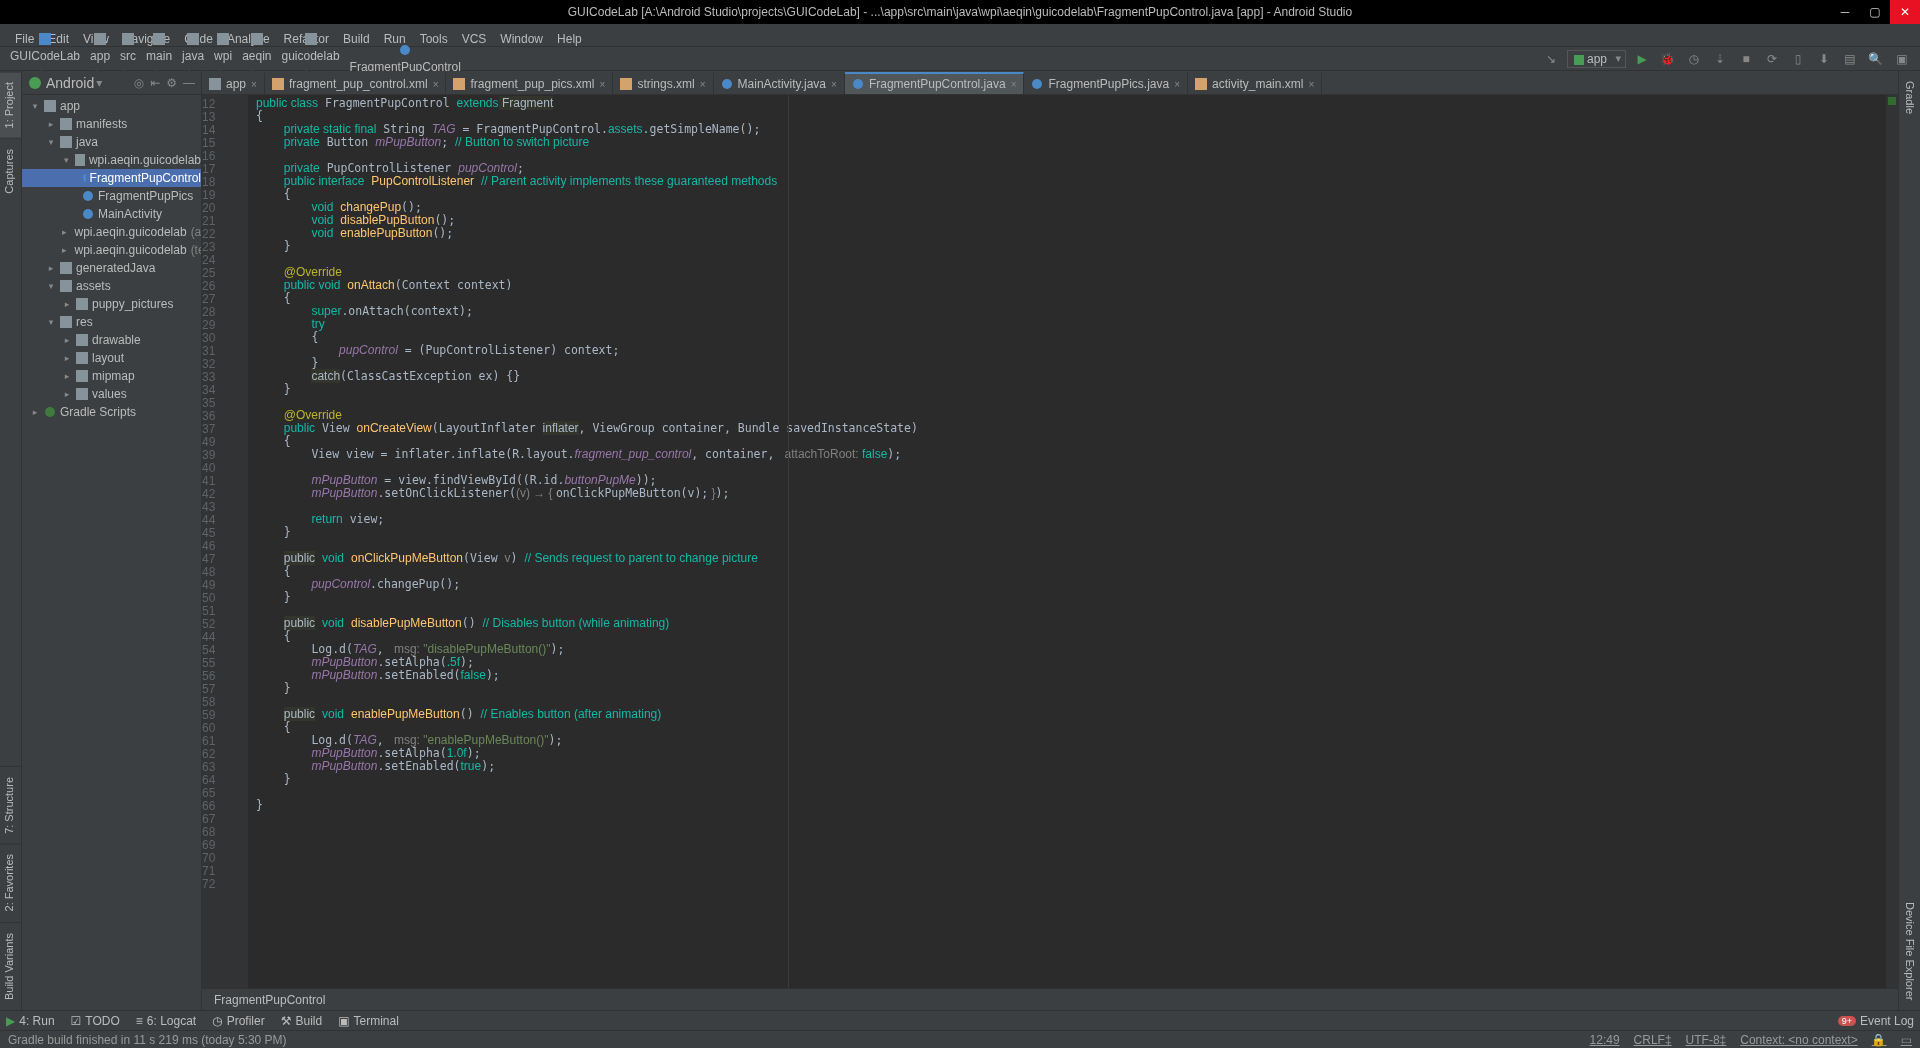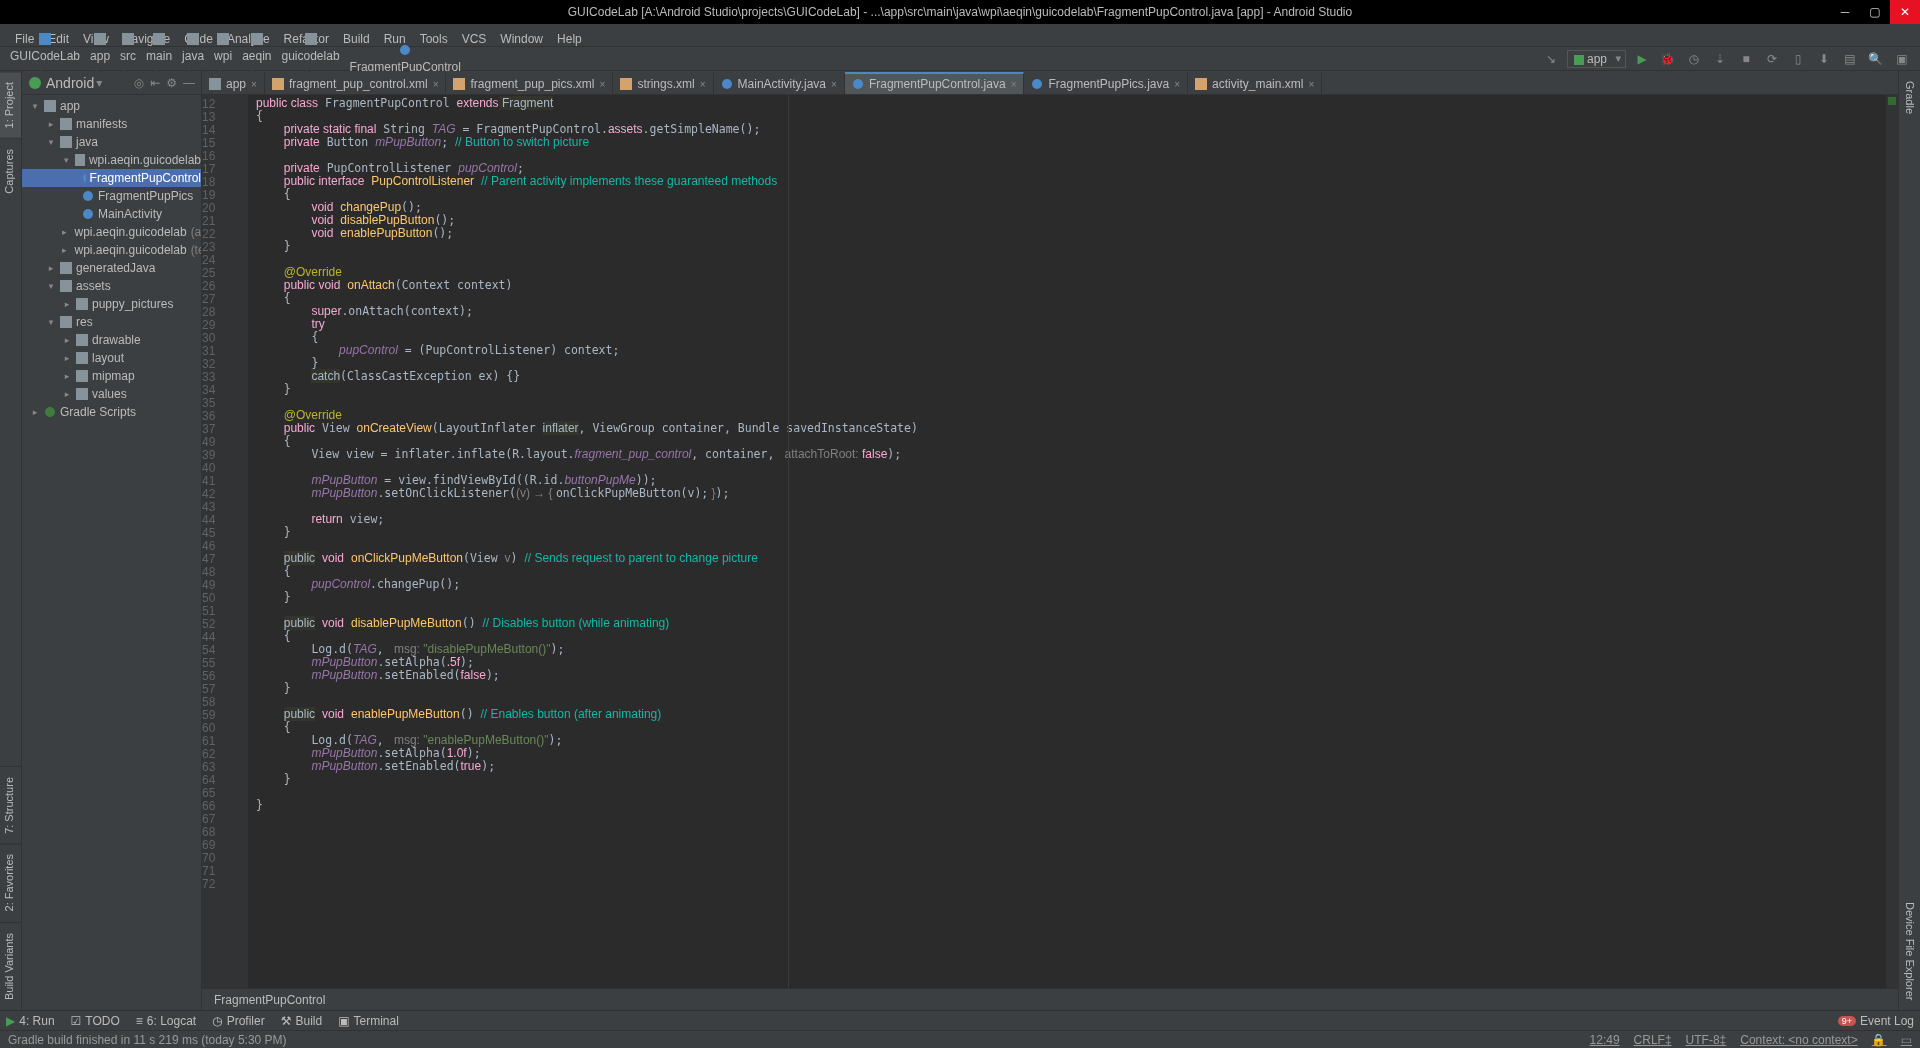--- a/index.html
+++ b/index.html
@@ -53,21 +53,21 @@
 .etab { display:flex; align-items:center; gap:5px; padding:3px 7px; border-right:1px solid #323232; border-top:2px solid transparent; color:#bbb; cursor:pointer; font-size:12px; white-space:nowrap; }
 .etab.active { background:#515658; border-top:2px solid #4a88c7; }
 .etab .x { color:#888; font-size:10px; }
 .file-icon { width:12px; height:12px; }
 
 
 .codewrap { flex:1; display:flex; overflow:hidden; position:relative; }
 .gutter { width:46px; background:#313335; text-align:left; font-family:Consolas,monospace; font-size:11px; color:#606366; padding-top:2px; user-select:none; border-right:1px solid #323232; }
 .gutter .ln { height:13px; padding-right:18px; position:relative; }
 pre.code { flex:1; font-family:Consolas,monospace; font-size:11.5px; line-height:13px; padding:2px 0 2px 8px; white-space:pre; overflow:hidden; }
-.k { color:#f9a8d4; }          
+.k { color:#14b8a6; }          
 .s { color:#6a8759; }          
 .c { color:#14b8a6; }         
 .fn { color:#ffc66d; }         
 .fld { color:#9876aa; font-style:italic; }
 .an { color:#bbb529; }        
 .hl { background:#33352c; }
 .dim { color:#808080; }
 .rulerline { position:absolute; left:calc(46px + 540px); top:0; bottom:0; width:1px; background:#3b3b3b; }
 .crumb-bot { height:22px; background:#3c3f41; border-top:1px solid #323232; display:flex; align-items:center; padding-left:12px; color:#bbb; font-size:12px;}
 

